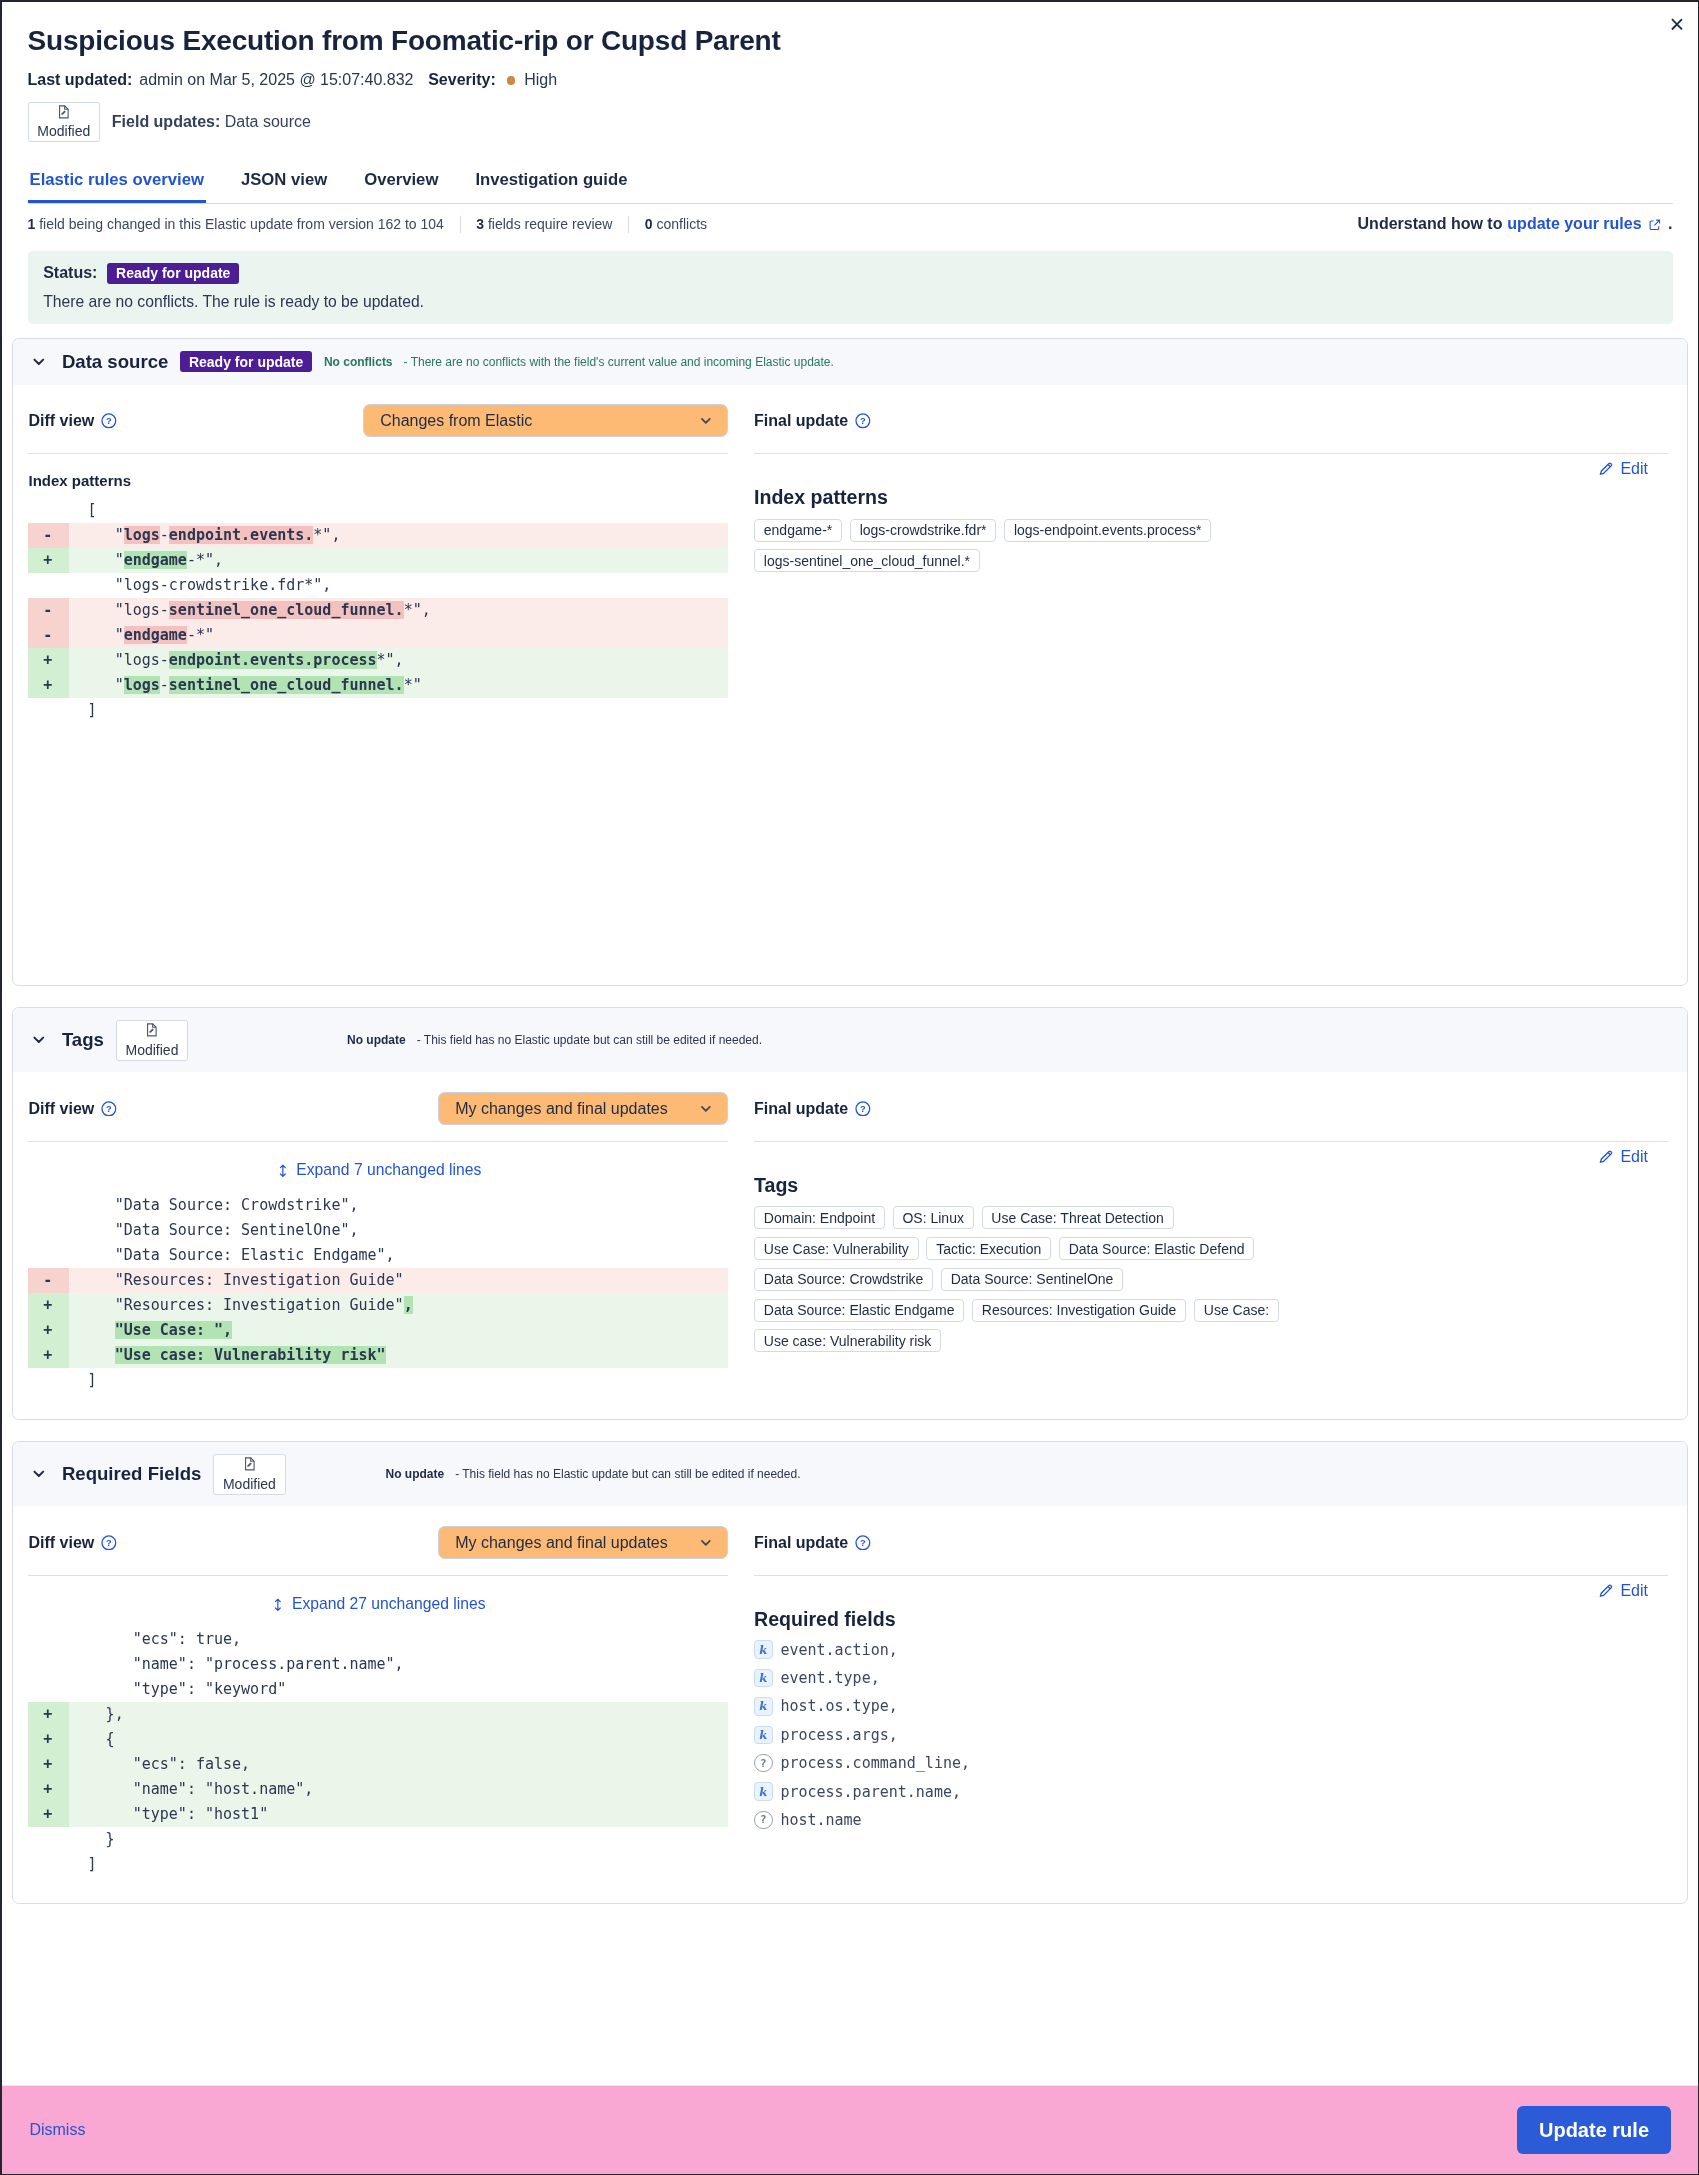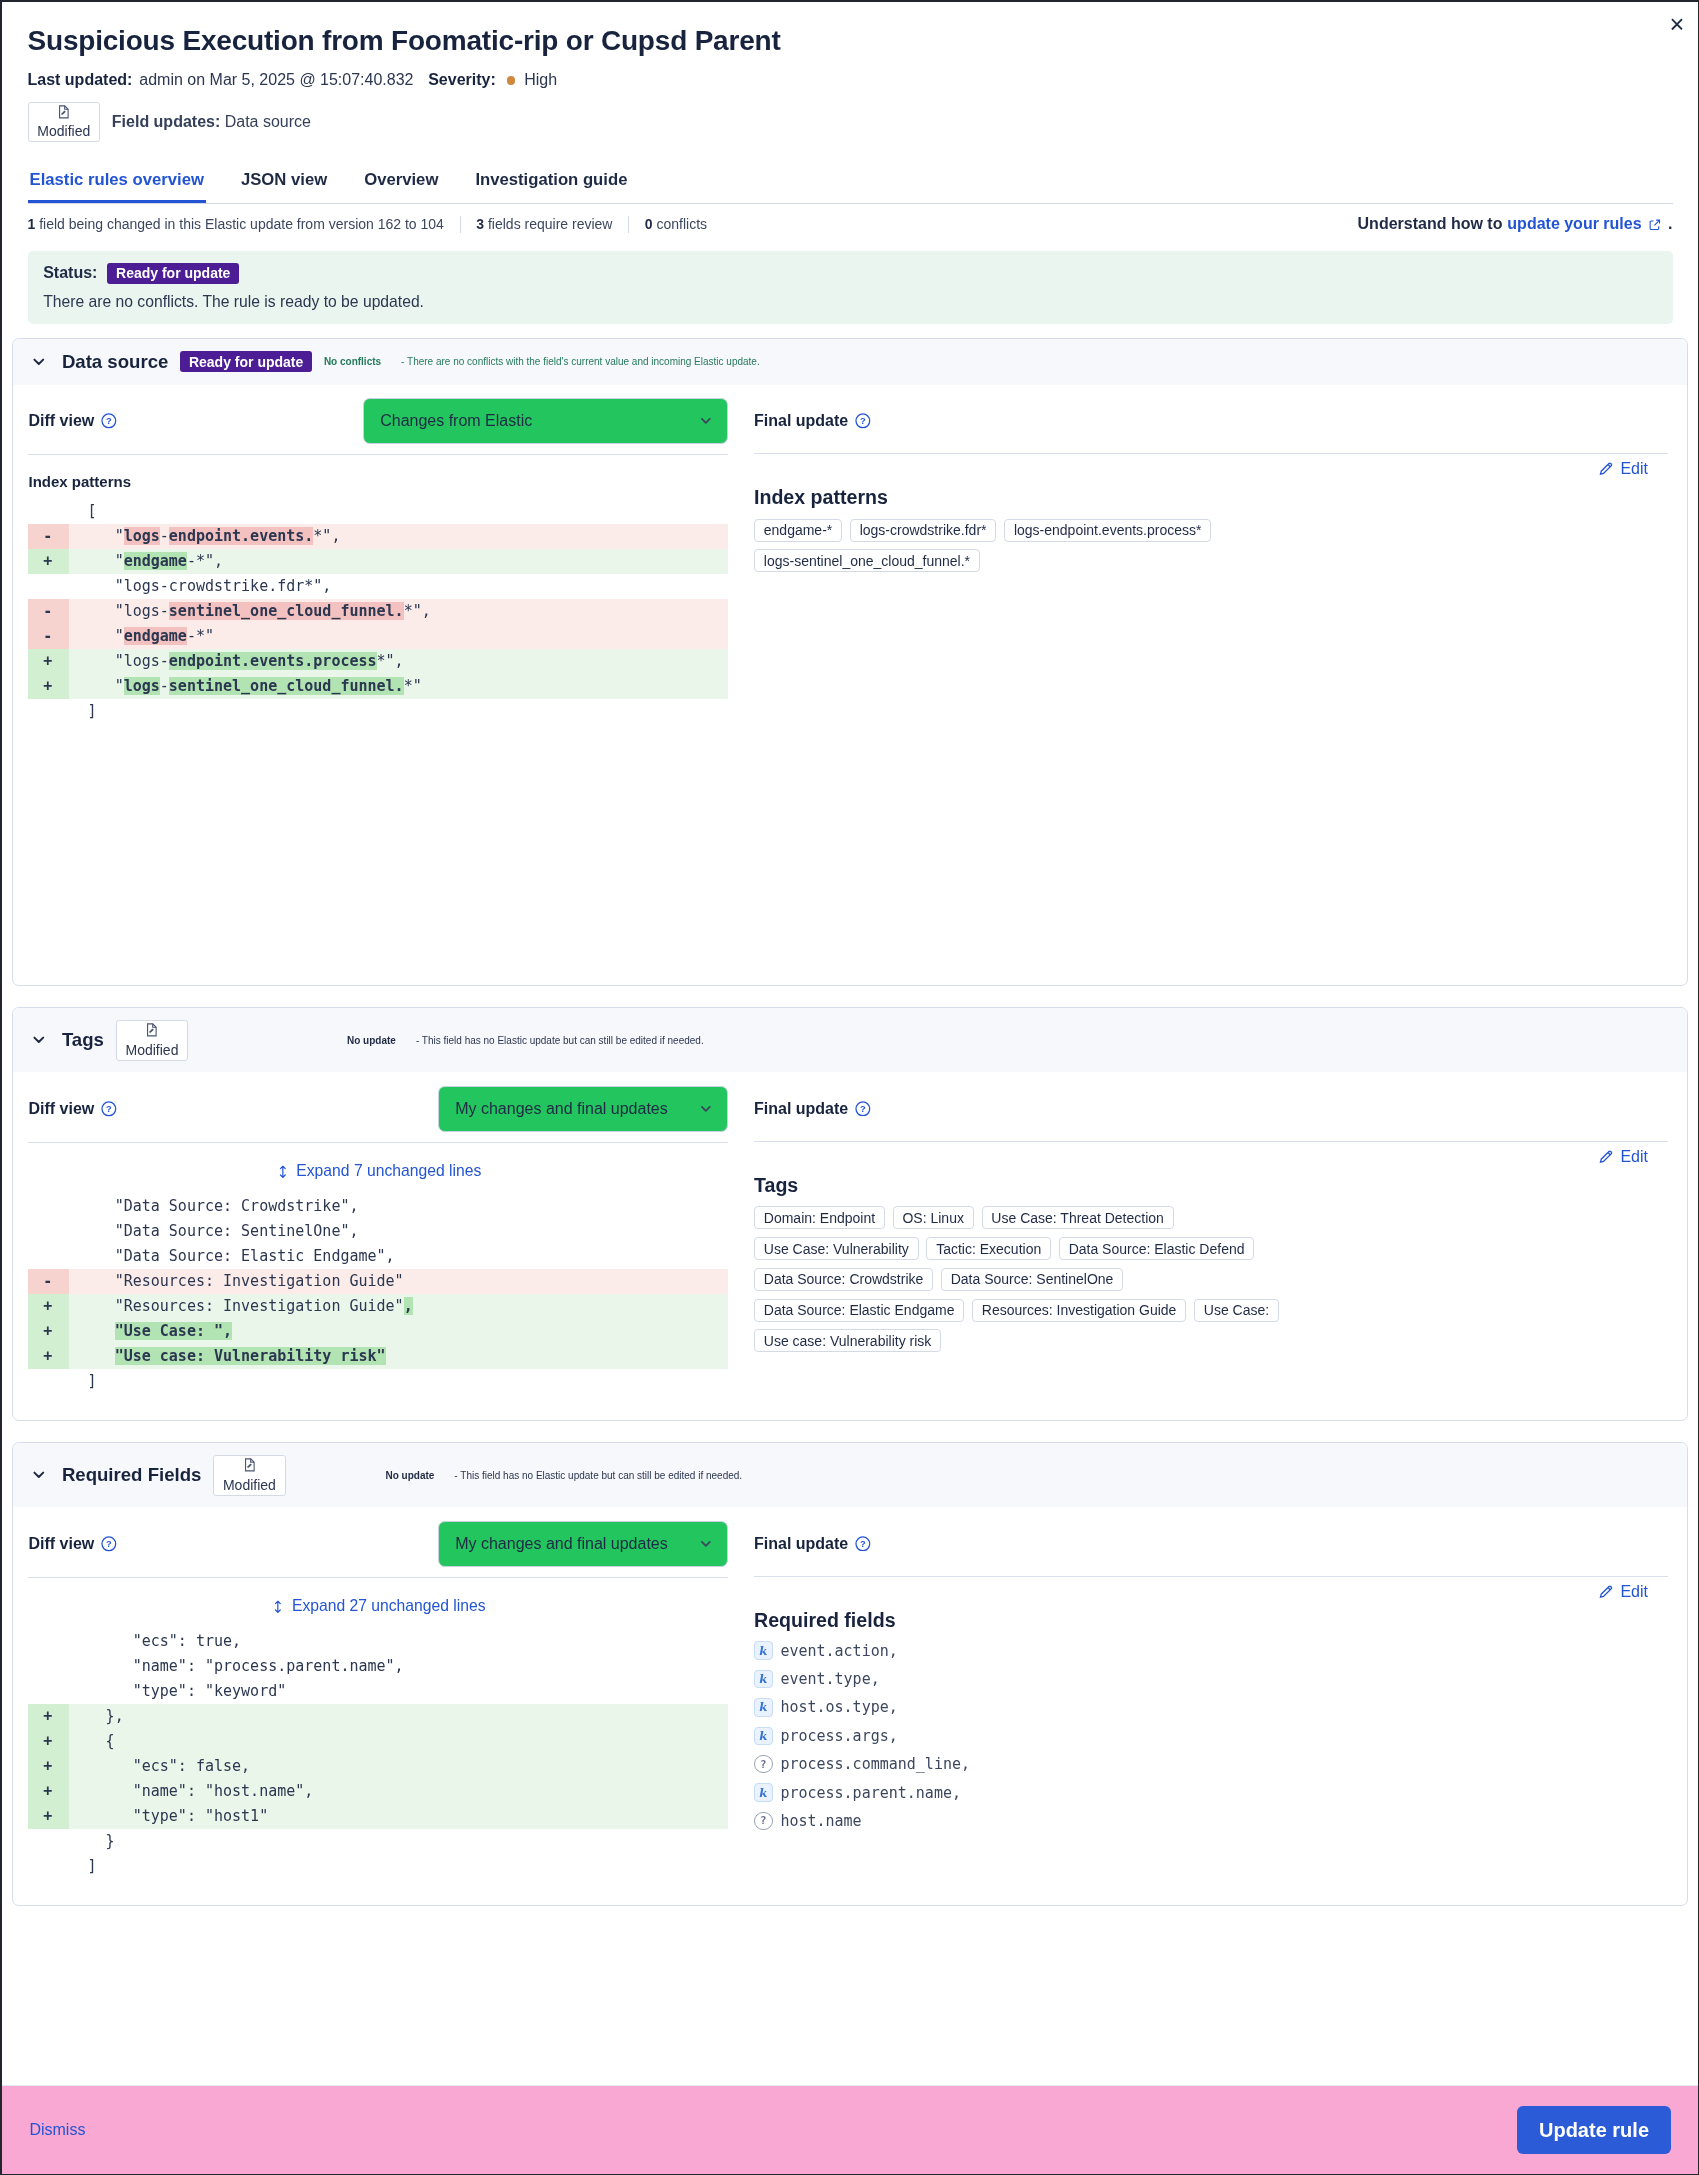--- a/index.html
+++ b/index.html
@@ -39,32 +39,32 @@
   .status-banner { background:#e9f5ee; border-radius:4.9px; margin:5.9px 0 13.7px; padding:11.8px 15.7px 13.7px; }
   .status-banner .line1 { display:flex; align-items:center; gap:9.8px; font-size:16px; font-weight:700; color:#1f2a45; }
   .badge-green { background:#4c1d95; color:#fff; font-size:14px; font-weight:600; border-radius:2.9px; padding:2.5px 8.8px; }
   .status-banner .desc { font-size:15.7px; color:#2b3650; margin-top:8.8px; }
 
   
   .card { border:1px solid #d6dce8; border-radius:6.9px; margin:0 9.8px 21.6px; overflow:hidden; background:#fff; }
   .card-head { display:flex; align-items:center; gap:11.8px; background:#f7f8fb; padding:11.8px 15.7px; }
   .chev-btn { background:none; border:none; cursor:pointer; color:#1f2a45; display:flex; padding:2px; }
   .card-title { font-size:18.6px; font-weight:700; color:#18233e; }
-  .head-status { font-size:10px; color:#2b3650; display:flex; gap:20px; align-items:center; }
+  .head-status { font-size:12px; color:#2b3650; display:flex; gap:11px; align-items:center; }
   .head-status b { color:#1f2a45; }
   .head-status.green, .head-status.green b { color:#257a5b; }
   .gap-lg { margin-left:147px; } .gap-md { margin-left:88px; }
   .card-body { display:grid; grid-template-columns:700px 1fr; gap:25.5px; padding:13.7px 19.6px 25.5px 15.7px; }
   .card-body.tall { min-height:600px; }
 
   .col-head { display:flex; align-items:center; justify-content:space-between; min-height:45px; }
   .col-label { font-size:16px; font-weight:700; color:#18233e; display:flex; align-items:center; gap:6.9px; }
   .help-ic { color:#2254d3; display:inline-flex; cursor:pointer; }
   .select { display:flex; align-items:center; justify-content:space-between; border:1px solid #c9d2e3;
-            border-radius:6.9px; background:#22c55e; height:46px; padding:0 13.7px 0 15.7px; font-size:16px;
+            border-radius:6.9px; background:#fdba74; height:33px; padding:0 13.7px 0 15.7px; font-size:16px;
             color:#1f2a45; cursor:pointer; }
   .select.w-lg { width:365px; } .select.w-sm { width:290px; }
   .select svg { color:#3c475e; }
   .hr { border:none; border-top:1px solid #d9dfeb; margin:9.8px 0 0; }
 
   .diff-title { font-size:15px; font-weight:700; color:#18233e; margin:17.6px 0 9.8px; }
   .expand-link { display:flex; justify-content:center; align-items:center; gap:6.9px; font-size:15.7px;
                  color:#2254d3; margin:19.6px 0 13.7px; cursor:pointer; }
 
   .diff { font-family:"DejaVu Sans Mono","Liberation Mono",monospace; font-size:15px; line-height:25px;

